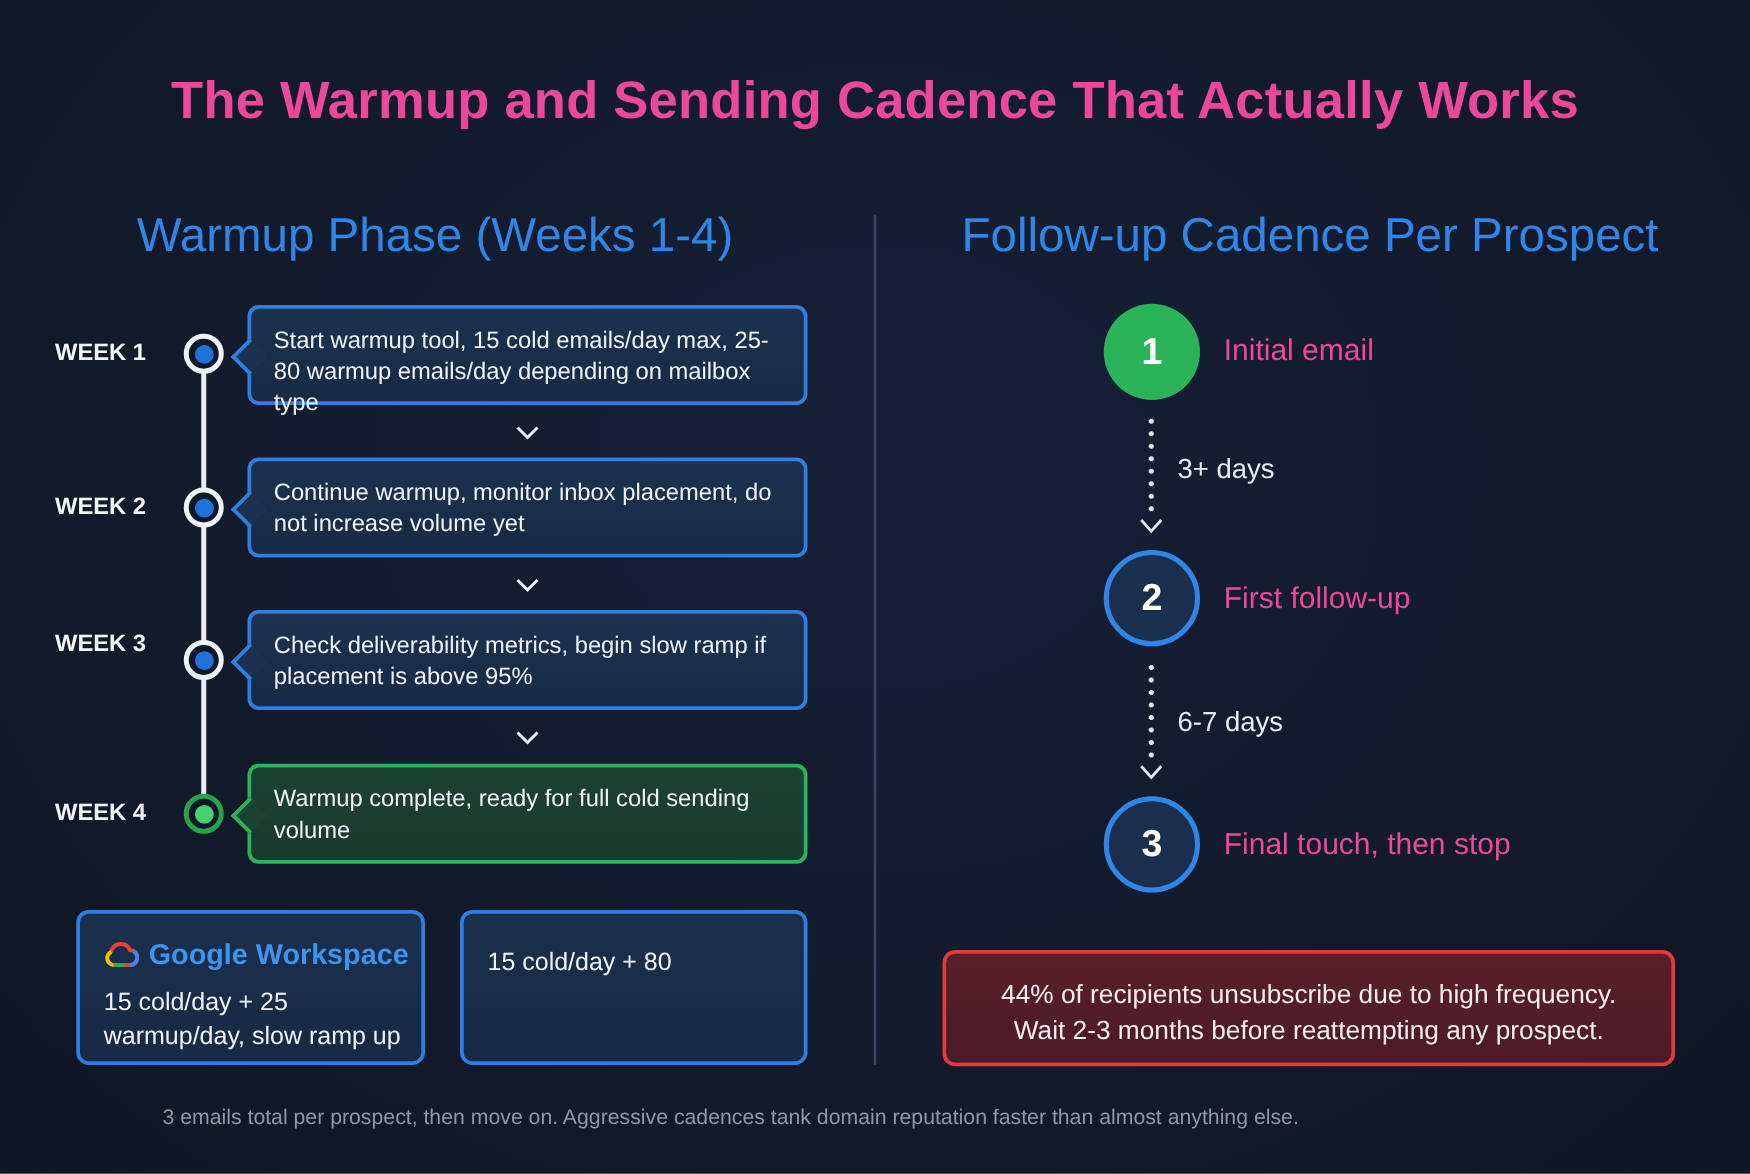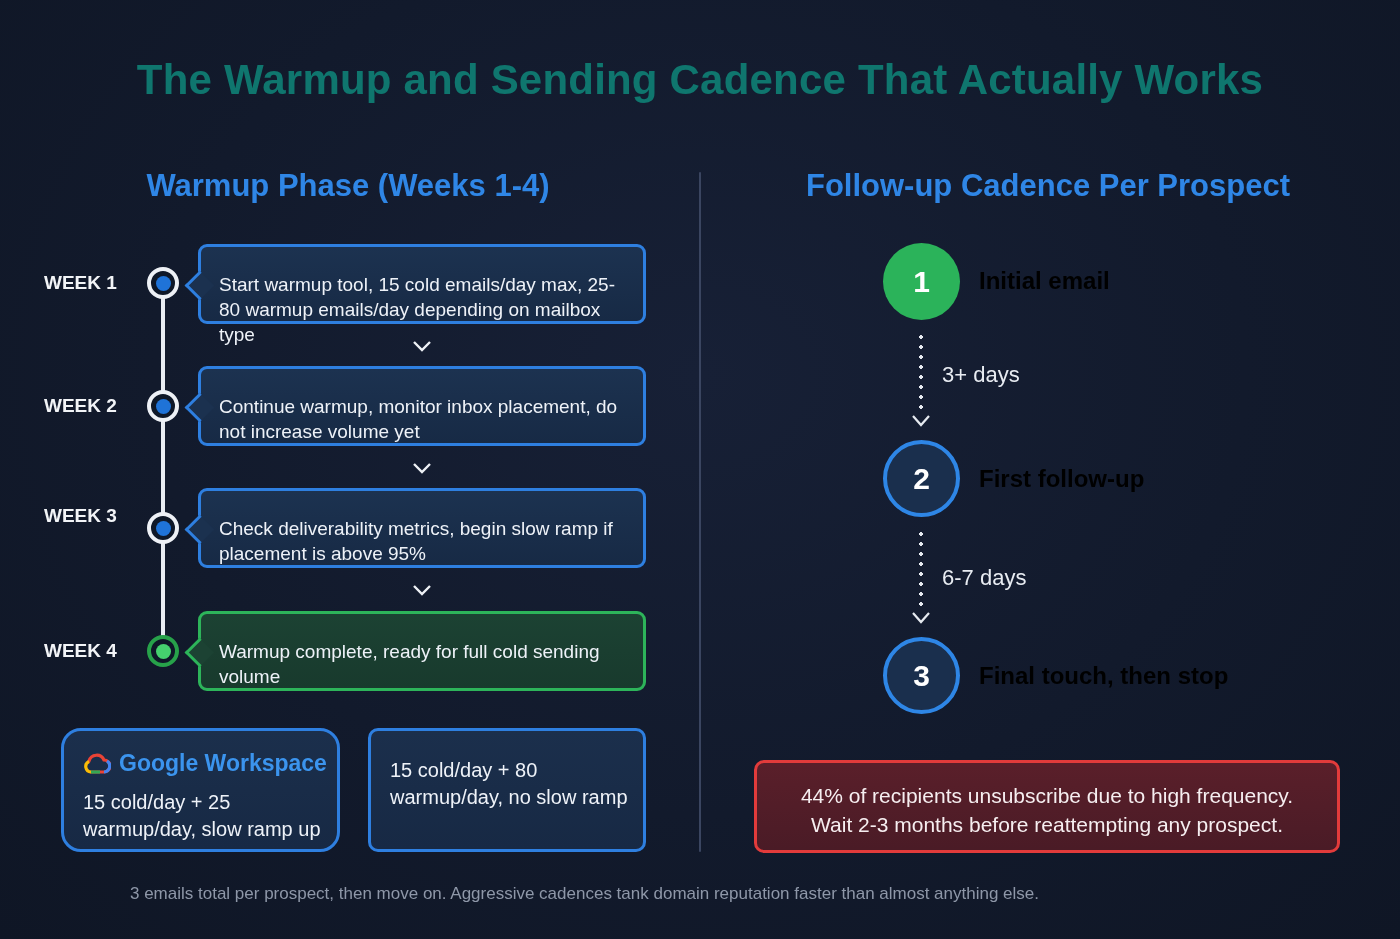--- a/index.html
+++ b/index.html
@@ -5,25 +5,25 @@
   * { box-sizing: border-box; margin: 0; padding: 0; }
   html, body { width: 1400px; height: 939px; overflow: hidden; }
   body {
     background: radial-gradient(ellipse at 50% 40%, #172036 0%, #121a2c 55%, #0f1625 100%);
     font-family: "Liberation Sans", "DejaVu Sans", sans-serif;
     color: #ffffff;
     position: relative;
   }
   .title {
     position: absolute; left: 0; top: 56px; width: 1400px;
-    text-align: center; font-size: 42px; font-weight: bold; color: #0f766e;
+    text-align: center; font-size: 42px; font-weight: bold; color: #ec4899;
     letter-spacing: 0.2px;
   }
   .subhead {
-    position: absolute; top: 168px; font-size: 31px; font-weight: bold; color: #2f86e6;
+    position: absolute; top: 168px; font-size: 38px; font-weight: normal; color: #2f86e6;
     text-align: center;
   }
   .subhead.left { left: 48px; width: 600px; }
   .subhead.right { left: 748px; width: 600px; }
   .divider {
     position: absolute; left: 699px; top: 172px; width: 2px; height: 680px;
     background: #3a4560; border-radius: 1px;
   }
 
   
@@ -40,21 +40,21 @@
     display: flex; align-items: center; justify-content: center;
   }
   .node .dot { width: 15px; height: 15px; border-radius: 50%; background: #1f73d8; }
   .node.green { border-color: #27a24a; }
   .node.green .dot { background: #45d16e; }
 
   .step-card {
     position: absolute; left: 198px; width: 448px; height: 80px;
     border: 3px solid #2e7fe0; border-radius: 9px;
     background: linear-gradient(180deg, #1c3250 0%, #172a45 100%);
-    padding: 25px 18px 0 18px;
+    padding: 13px 18px 0 18px;
     font-size: 19px; line-height: 25px; color: #eef2f8;
   }
   .step-card::before {
     content: ""; position: absolute; left: -12px; top: 28px;
     width: 18px; height: 18px; background: #1b314f;
     border-left: 3px solid #2e7fe0; border-bottom: 3px solid #2e7fe0;
     transform: rotate(45deg);
   }
   .step-card.green {
     border-color: #2db45a;
@@ -66,36 +66,36 @@
     position: absolute; left: 412px; width: 20px; height: 20px;
   }
 
   
   .provider {
     position: absolute; top: 728px; height: 124px;
     border: 3px solid #2e7fe0; border-radius: 10px;
     background: linear-gradient(180deg, #1b2f4c 0%, #172944 100%);
     padding: 16px 0 0 19px;
   }
-  .provider.gw { left: 61px; width: 279px; border-radius: 20px; }
+  .provider.gw { left: 61px; width: 279px; }
   .provider.smtp { left: 368px; width: 278px; }
   .provider-head { display: flex; align-items: center; height: 32px; }
   .provider-head .name { font-size: 23px; font-weight: bold; color: #3b94ee; margin-left: 8px; }
   .provider-body { margin-top: 10px; font-size: 20px; line-height: 27px; color: #eef2f8; }
 
   
   .circle {
     position: absolute; left: 883px; width: 77px; height: 77px; border-radius: 50%;
     display: flex; align-items: center; justify-content: center;
     font-size: 30px; font-weight: bold; color: #ffffff;
   }
   .circle.green { background: #2bb35a; }
   .circle.blue { background: #1a2f4d; border: 4px solid #2e86e6; }
   .step-label {
-    position: absolute; left: 979px; font-size: 24px; font-weight: bold; color: #000000;
+    position: absolute; left: 979px; font-size: 24px; font-weight: normal; color: #ec4899;
   }
   .dots {
     position: absolute; left: 919px; width: 4px;
     background-image: radial-gradient(circle, #e6eaf0 1.8px, transparent 2px);
     background-size: 4px 10px; background-repeat: repeat-y;
   }
   .gap-chev { position: absolute; left: 911px; width: 20px; height: 14px; }
   .gap-label { position: absolute; left: 942px; font-size: 22px; color: #e8ecf2; }
 
   .alert {
@@ -178,21 +178,20 @@
   </div>
   <div class="provider-body">
     <div>15 cold/day + 25</div>
     <div>warmup/day, slow ramp up</div>
   </div>
 </div>
 
 <div class="provider smtp">
   <div class="provider-body">
     <div>15 cold/day + 80</div>
-    <div>warmup/day, no slow ramp</div>
   </div>
 </div>
 
 <section>
   <div class="circle green" style="top:243px;">1</div>
   <div class="step-label" style="top:267px;">Initial email</div>
 
   <div class="dots" style="top:332px; height:78px;"></div>
   <svg class="gap-chev" style="top:414px;" viewBox="0 0 20 14">
     <polyline points="2,2 10,11 18,2" fill="none" stroke="#e6eaf0" stroke-width="2.2"></polyline>

